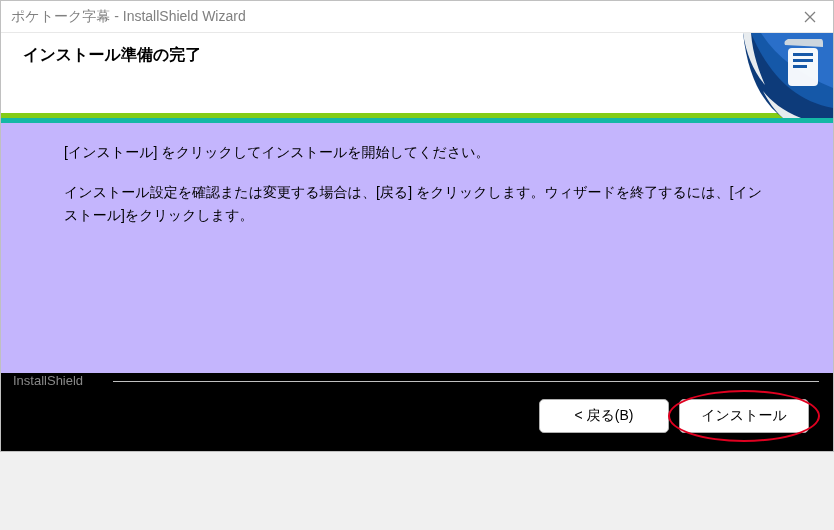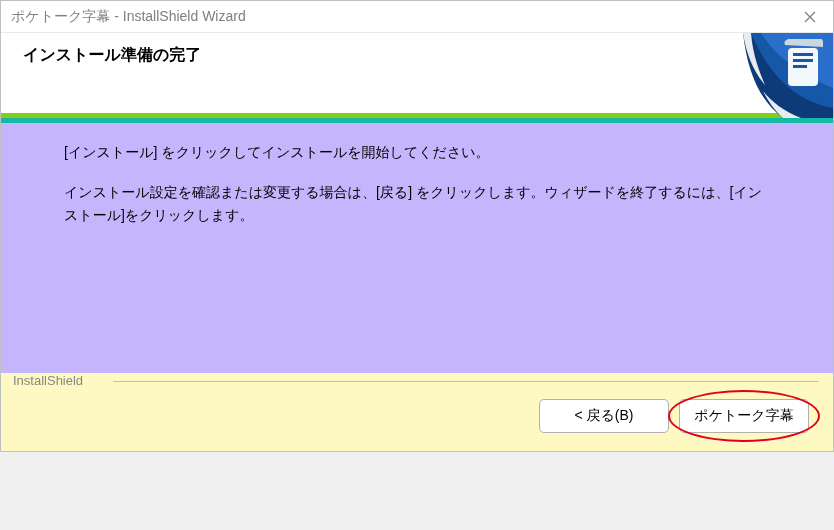--- a/index.html
+++ b/index.html
@@ -78,21 +78,21 @@
       font-size: 14px;
       color: #000000;
       line-height: 1.6;
       border-top: 5px solid #14b8a6;
     }
     .content p {
       margin-bottom: 18px;
     }
     .footer {
       height: 78px;
-      background: #fef9c3;
+      background: #000000;
       padding: 6px 25px 0;
       position: relative;
     }
     .install-shield-label {
       color: #888888;
       font-size: 13px;
       position: absolute;
       left: 12px;
       top: 0px;
     }
@@ -181,17 +181,17 @@
     <p>インストール設定を確認または変更する場合は、[戻る] をクリックします。ウィザードを終了するには、[インストール]をクリックします。</p>
   </div>
 
   <div class="footer">
     <span class="install-shield-label">InstallShield</span>
     <div class="separator-line"></div>
     <div class="button-row">
       <button class="btn">&lt; 戻る(B)</button>
       <div class="install-wrap">
         <div class="install-highlight"></div>
-        <button class="btn">ポケトーク字幕</button>
+        <button class="btn">インストール</button>
       </div>
     </div>
   </div>
 </div>
 
 </body></html>

